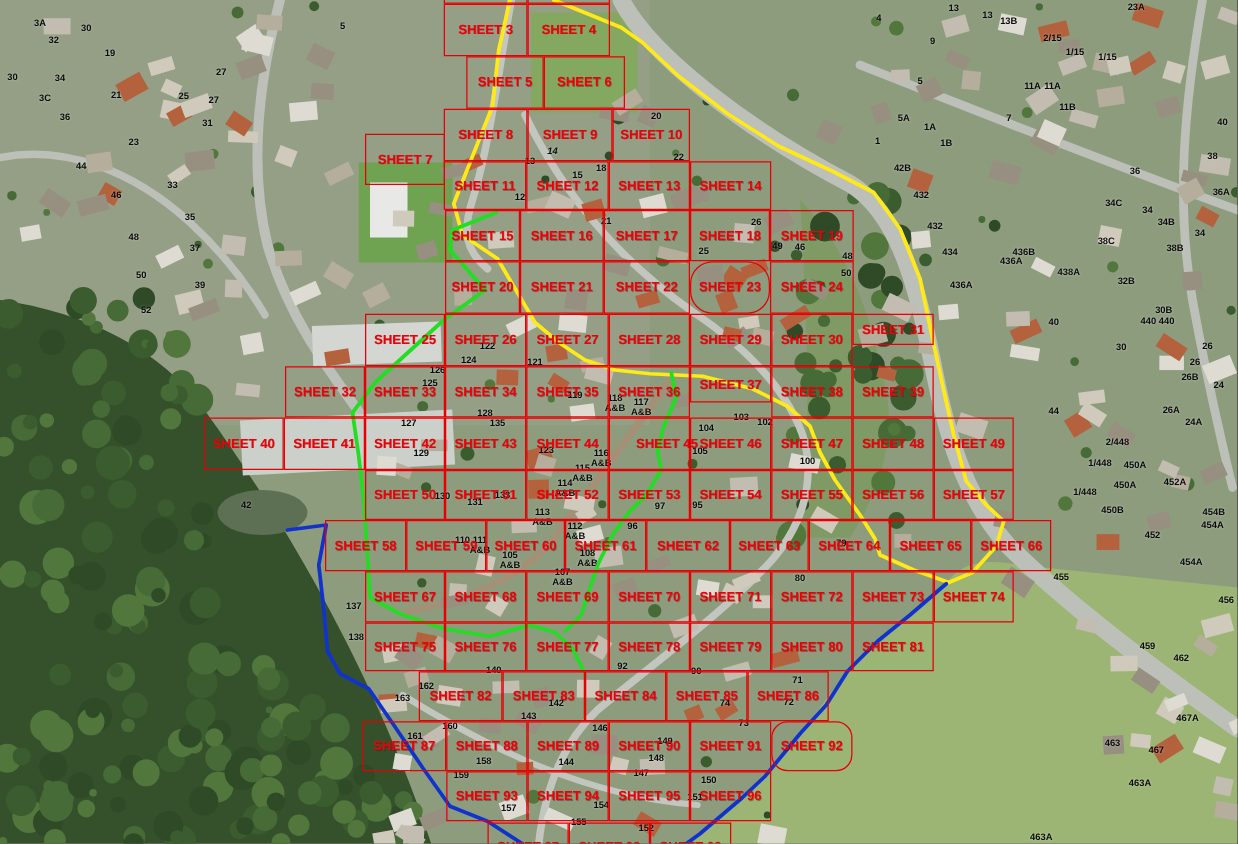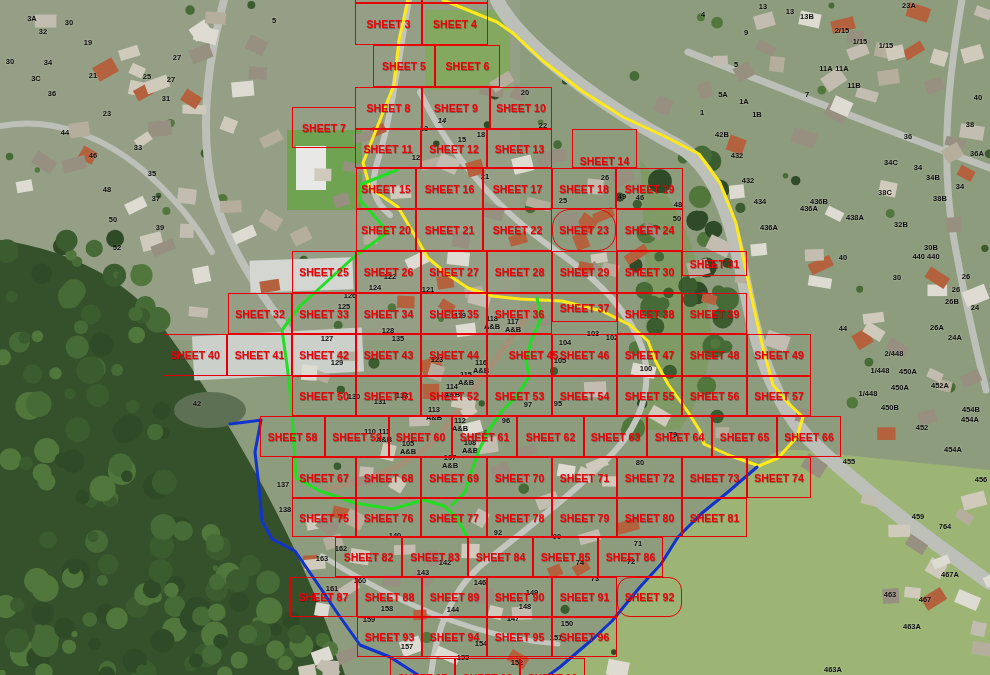--- a/index.html
+++ b/index.html
@@ -592,21 +592,21 @@
       <div class="parcel" style="left: 868px; top: 394px;">1/448</div>
       <div class="parcel" style="left: 940px; top: 386px;">452A</div>
       <div class="parcel" style="left: 890px; top: 408px;">450B</div>
       <div class="parcel" style="left: 971px; top: 410px;">454B</div>
       <div class="parcel" style="left: 970px; top: 420px;">454A</div>
       <div class="parcel" style="left: 922px; top: 428px;">452</div>
       <div class="parcel" style="left: 849px; top: 462px;">455</div>
       <div class="parcel" style="left: 953px; top: 450px;">454A</div>
       <div class="parcel" style="left: 981px; top: 480px;">456</div>
       <div class="parcel" style="left: 918px; top: 517px;">459</div>
-      <div class="parcel" style="left: 945px; top: 527px;">764</div>
+      <div class="parcel" style="left: 945px; top: 527px;">462</div>
       <div class="parcel" style="left: 950px; top: 575px;">467A</div>
       <div class="parcel" style="left: 890px; top: 595px;">463</div>
       <div class="parcel" style="left: 925px; top: 600px;">467</div>
       <div class="parcel" style="left: 912px; top: 627px;">463A</div>
       <div class="parcel" style="left: 833px; top: 670px;">463A</div>
       <div class="parcel" style="left: 416px; top: 158px;">12</div>
       <div class="parcel" style="left: 424px; top: 129px;">13</div>
       <div class="parcel" style="left: 442px; top: 121px; font-style: italic;">14</div>
       <div class="parcel" style="left: 462px; top: 140px;">15</div>
       <div class="parcel" style="left: 481px; top: 135px;">18</div>
@@ -733,21 +733,21 @@
       </div>
       <div class="sheet" style="left: 355px; top: 129px; width: 66px; height: 39px;">
         <span>SHEET 11</span>
       </div>
       <div class="sheet" style="left: 421px; top: 129px; width: 66px; height: 39px;">
         <span>SHEET 12</span>
       </div>
       <div class="sheet" style="left: 487px; top: 129px; width: 65px; height: 39px;">
         <span>SHEET 13</span>
       </div>
-      <div class="sheet" style="left: 572px; top: 129px; width: 65px; height: 39px; align-items: flex-end;">
+      <div class="sheet" style="left: 552px; top: 129px; width: 65px; height: 39px;">
         <span>SHEET 14</span>
       </div>
       <div class="sheet" style="left: 356px; top: 168px; width: 60px; height: 41px;">
         <span>SHEET 15</span>
       </div>
       <div class="sheet" style="left: 416px; top: 168px; width: 67px; height: 41px;">
         <span>SHEET 16</span>
       </div>
       <div class="sheet" style="left: 483px; top: 168px; width: 69px; height: 41px;">
         <span>SHEET 17</span>

